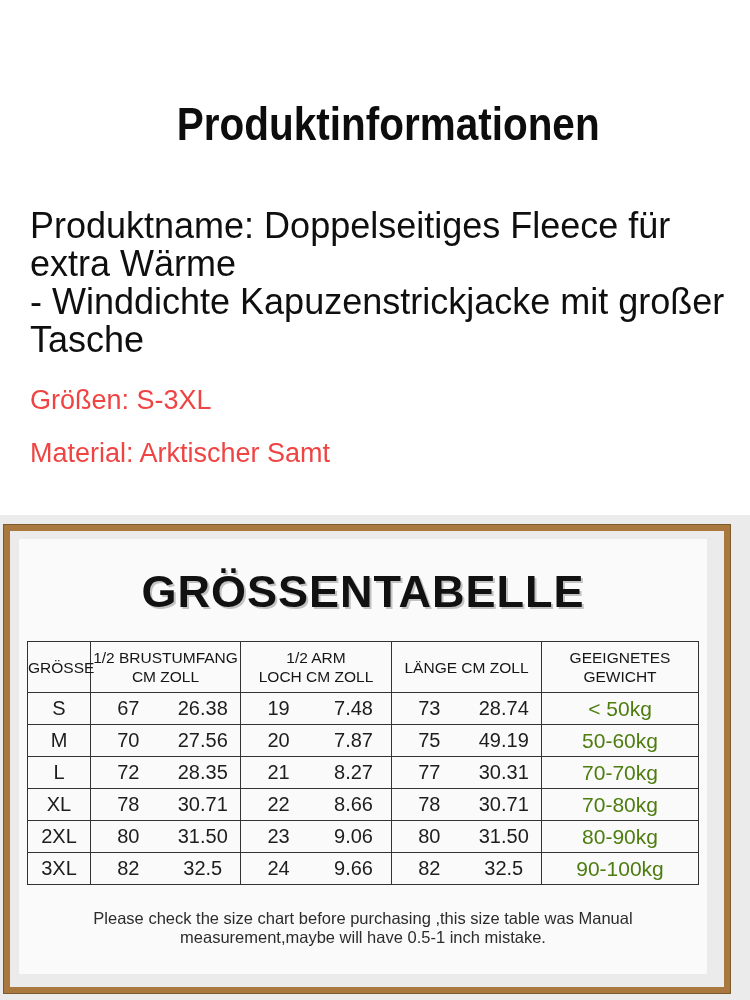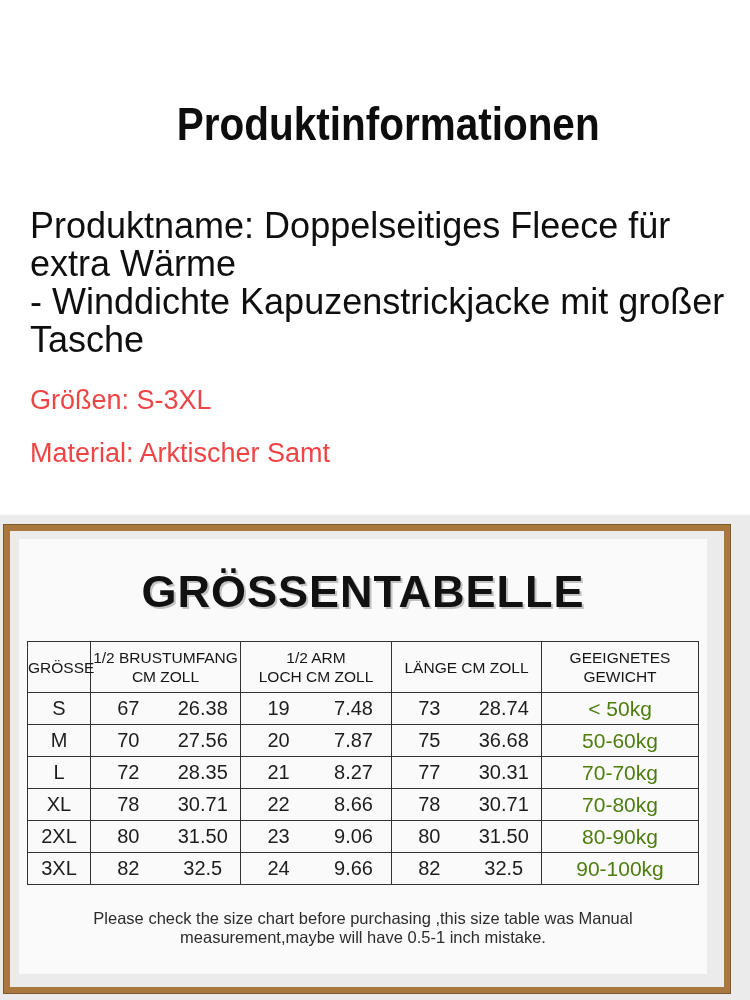--- a/index.html
+++ b/index.html
@@ -208,21 +208,21 @@
                 </td>
               <td>
                   <div class="pair">
                     <span>20</span>
                     <span>7.87</span>
                   </div>
                 </td>
               <td>
                   <div class="pair">
                     <span>75</span>
-                    <span>36.68</span>
+                    <span>49.19</span>
                   </div>
                 </td>
               <td class="weight-cell">50-60kg</td>
             </tr>
             <tr>
               <td class="size-cell">L</td>
               <td>
                   <div class="pair">
                     <span>72</span>
                     <span>28.35</span>

